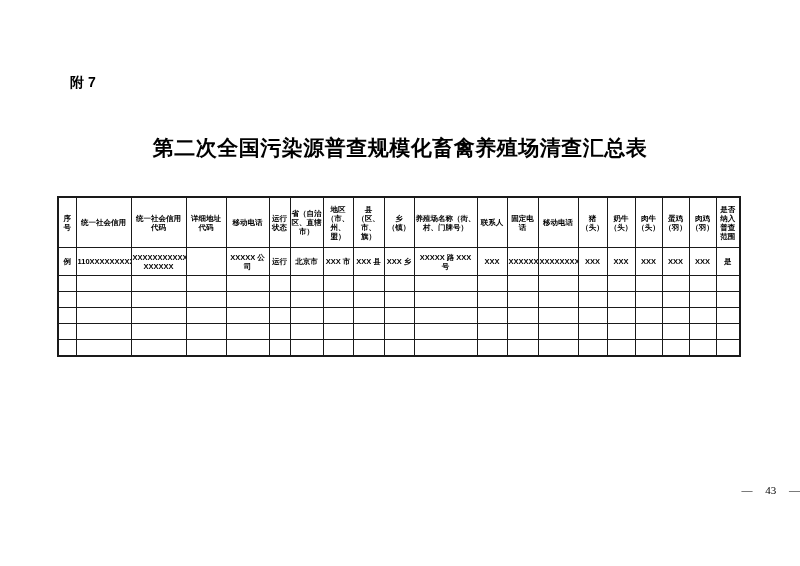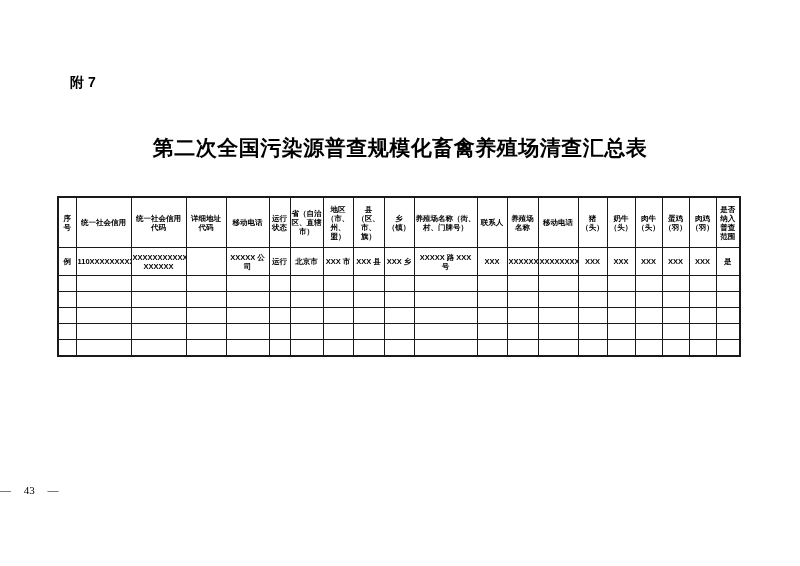--- a/index.html
+++ b/index.html
@@ -65,21 +65,21 @@
   }
   table.summary-table tr.empty-row td {
     height: 15px;
     font-size: 7.5px;
   }
   .page-footer {
     position: absolute;
     left: 0;
     top: 484px;
     width: 100%;
-    text-align: left;
+    text-align: right;
     font-size: 11px;
     font-family: "Liberation Serif", "DejaVu Serif", serif;
     word-spacing: 10px;
   }
 </style>
 </head>
 <body>
 
 <div class="attachment-label">附 7</div>
 
@@ -124,21 +124,21 @@
 市）</th>
         <th>地区
 （市、
 州、盟）</th>
         <th>县（区、
 市、旗）</th>
         <th>乡（镇）</th>
         <th>养殖场名称（街、
 村、门牌号）</th>
         <th>联系人</th>
-        <th>养殖场名称</th>
+        <th>固定电话</th>
         <th>移动电话</th>
         <th>猪
 （头）</th>
         <th>奶牛
 （头）</th>
         <th>肉牛
 （头）</th>
         <th>蛋鸡
 （羽）</th>
         <th>肉鸡

